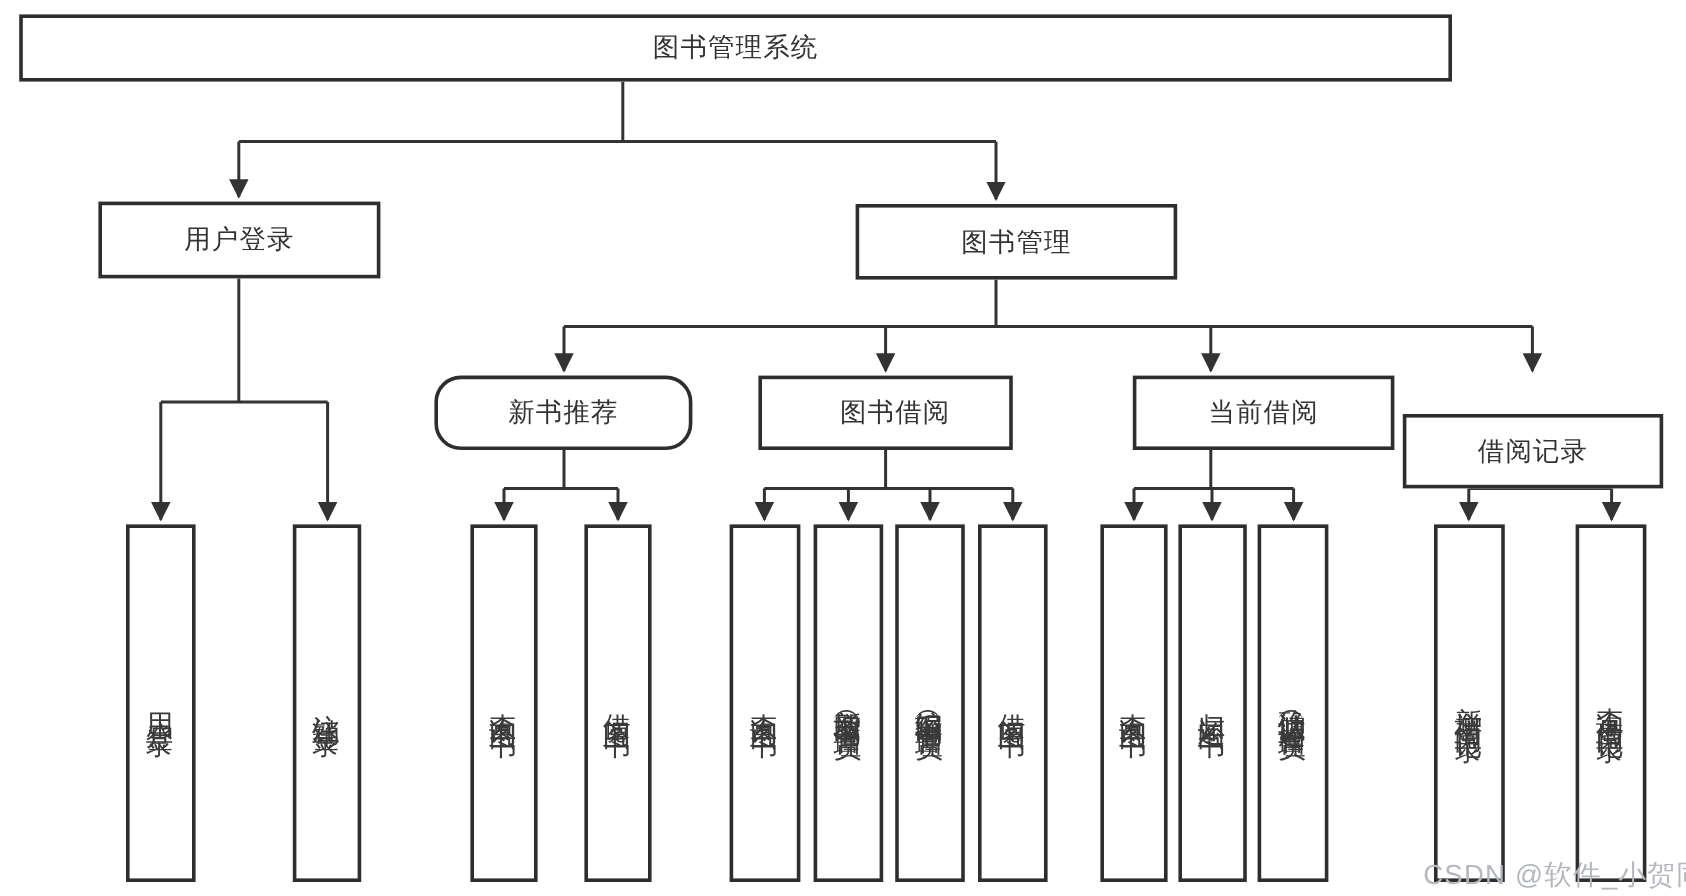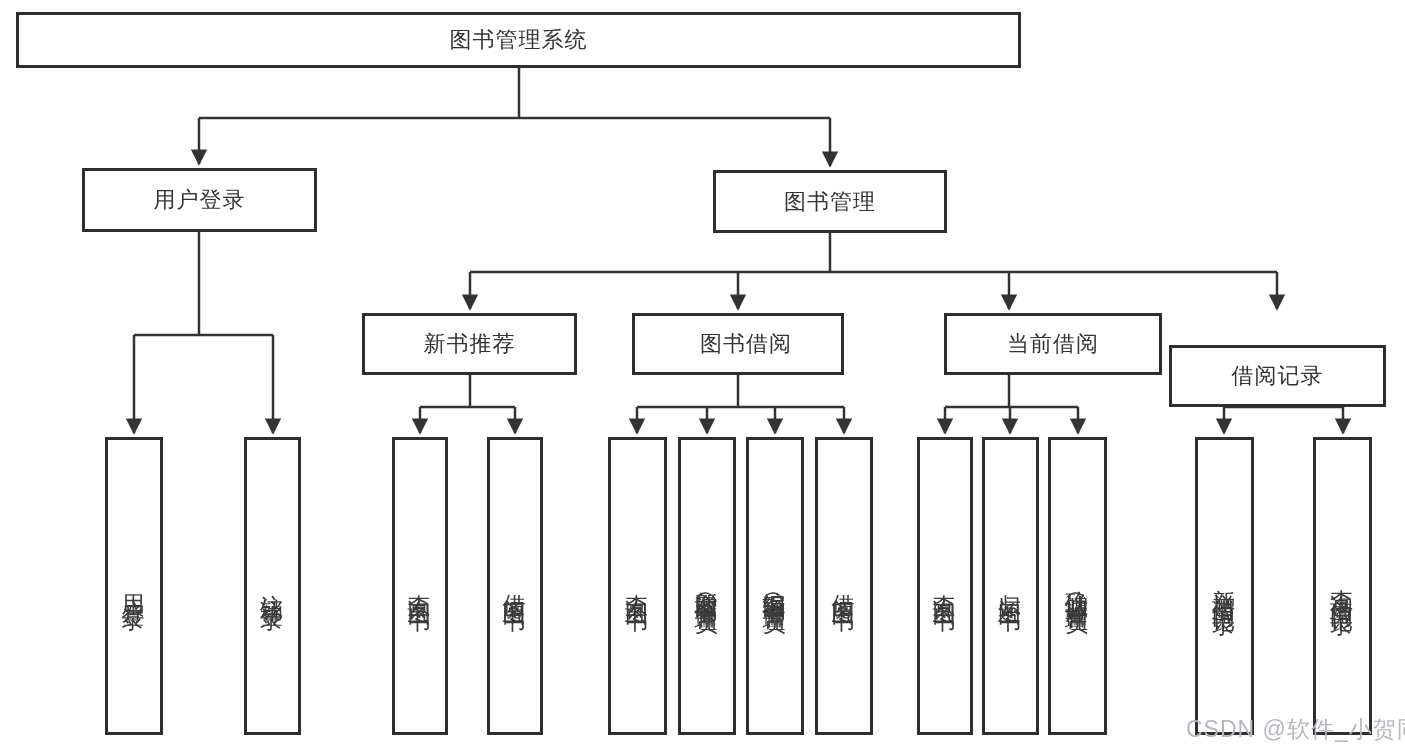--- a/index.html
+++ b/index.html
@@ -37,24 +37,24 @@
   }
   .vnode .vtext {
     writing-mode: vertical-rl;
     text-orientation: mixed;
     font-size: 23px;
     letter-spacing: 5px;
     white-space: nowrap;
     color: #3a3a3a;
   }
   
-  .root   { left: 16px;  top: 12px;  width: 1005px; height: 56px; font-family: Liberation Serif, serif; }
+  .root   { left: 16px;  top: 12px;  width: 1194px; height: 56px; font-family: Liberation Serif, serif; }
   .n-login{ left: 82px;  top: 168px; width: 235px;  height: 64px; }
-  .n-mgmt { left: 713px; top: 170px; width: 234px;  height: 63px; }
-  .m0 { left: 362px;  top: 313px; width: 215px; height: 62px; }
+  .n-mgmt { left: 713px; top: 170px; width: 268px;  height: 63px; }
+  .m0 { left: 362px;  top: 313px; width: 215px; height: 62px; border-radius: 22px; }
   .m1 { left: 632px;  top: 313px; width: 212px; height: 62px; padding-left: 16px; }
   .m2 { left: 900px;  top: 313px; width: 218px; height: 62px; margin-left: 44px; }
   .m3 { left: 1169px; top: 313px; width: 217px; height: 62px; margin-top: 32px; }
   
   .leaf { top: 437px; height: 298px; }
   .l0  { left: 105px;  width: 58px; }
   .l1  { left: 244px;  width: 57px; }
   .l2  { left: 392px;  width: 56px; }
   .l3  { left: 487px;  width: 56px; }
   .l4  { left: 608px;  width: 59px; }

